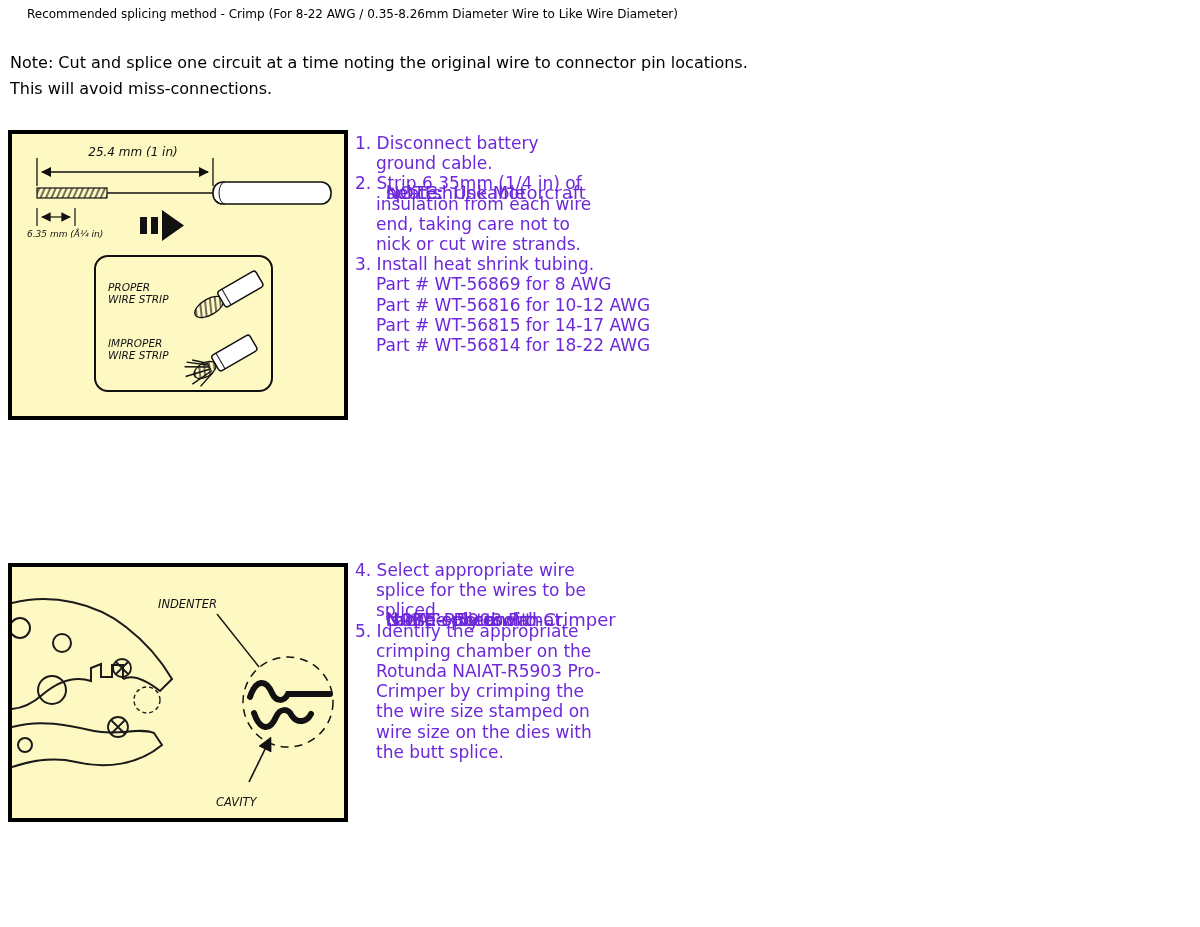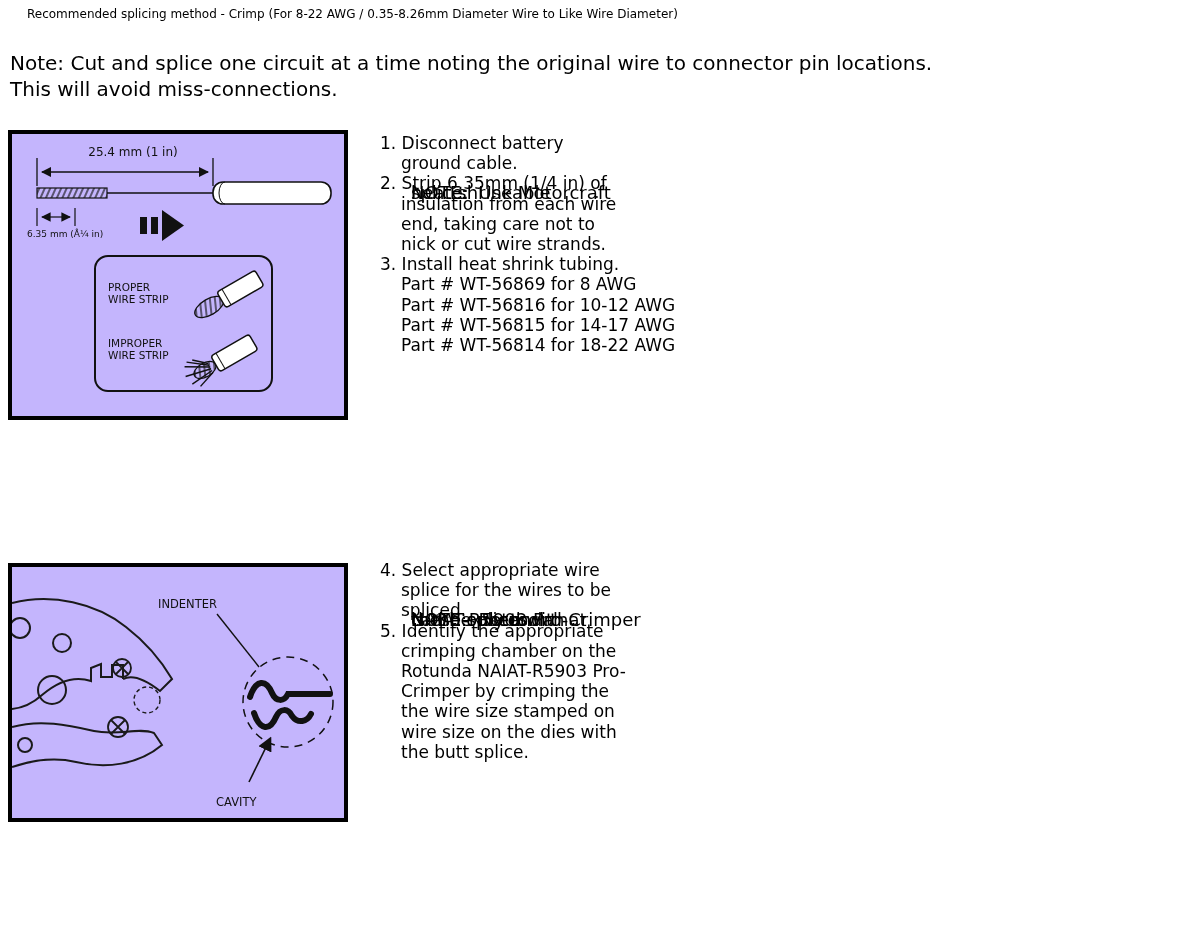--- a/index.html
+++ b/index.html
@@ -3,27 +3,27 @@
 <meta charset="utf-8">
 <style>
   html,body{margin:0;padding:0;}
   body{
     width:1200px;height:927px;position:relative;overflow:hidden;
     background:#ffffff;color:#000;
     font-family:"DejaVu Sans","Liberation Sans",sans-serif;
   }
   .page{position:absolute;inset:0;}
   .title{position:absolute;left:27px;top:7px;font-size:12px;white-space:pre;}
-  .note{position:absolute;left:10px;top:50px;font-size:20px;line-height:26px;white-space:pre-line;}
-  .figbox{position:absolute;border:4px solid #000;background:#c4b5fd;box-sizing:border-box;}
+  .note{position:absolute;left:10px;top:50px;font-size:16px;line-height:26px;white-space:pre-line;}
+  .figbox{position:absolute;border:4px solid #000;background:#fef9c3;box-sizing:border-box;font-style:italic;}
   .fig1{left:8px;top:130px;width:340px;height:290px;}
   .fig2{left:8px;top:563px;width:340px;height:259px;}
   .figbox svg{display:block;}
   svg text{font-family:"DejaVu Sans","Liberation Sans",sans-serif;fill:#111;}
-  .steps{position:absolute;left:380px;font-size:17px;color:#000000;}
+  .steps{position:absolute;left:355px;font-size:17px;color:#6d28d9;}
   .steps-top{top:133px;}
   .steps-bottom{top:560px;}
   .step-line{line-height:20.2px;white-space:pre;}
   .step-line.indent{padding-left:21px;}
   .step-line.note{font-size:18px;}
 </style>
 </head>
 <body>
 
 <div class="page">

